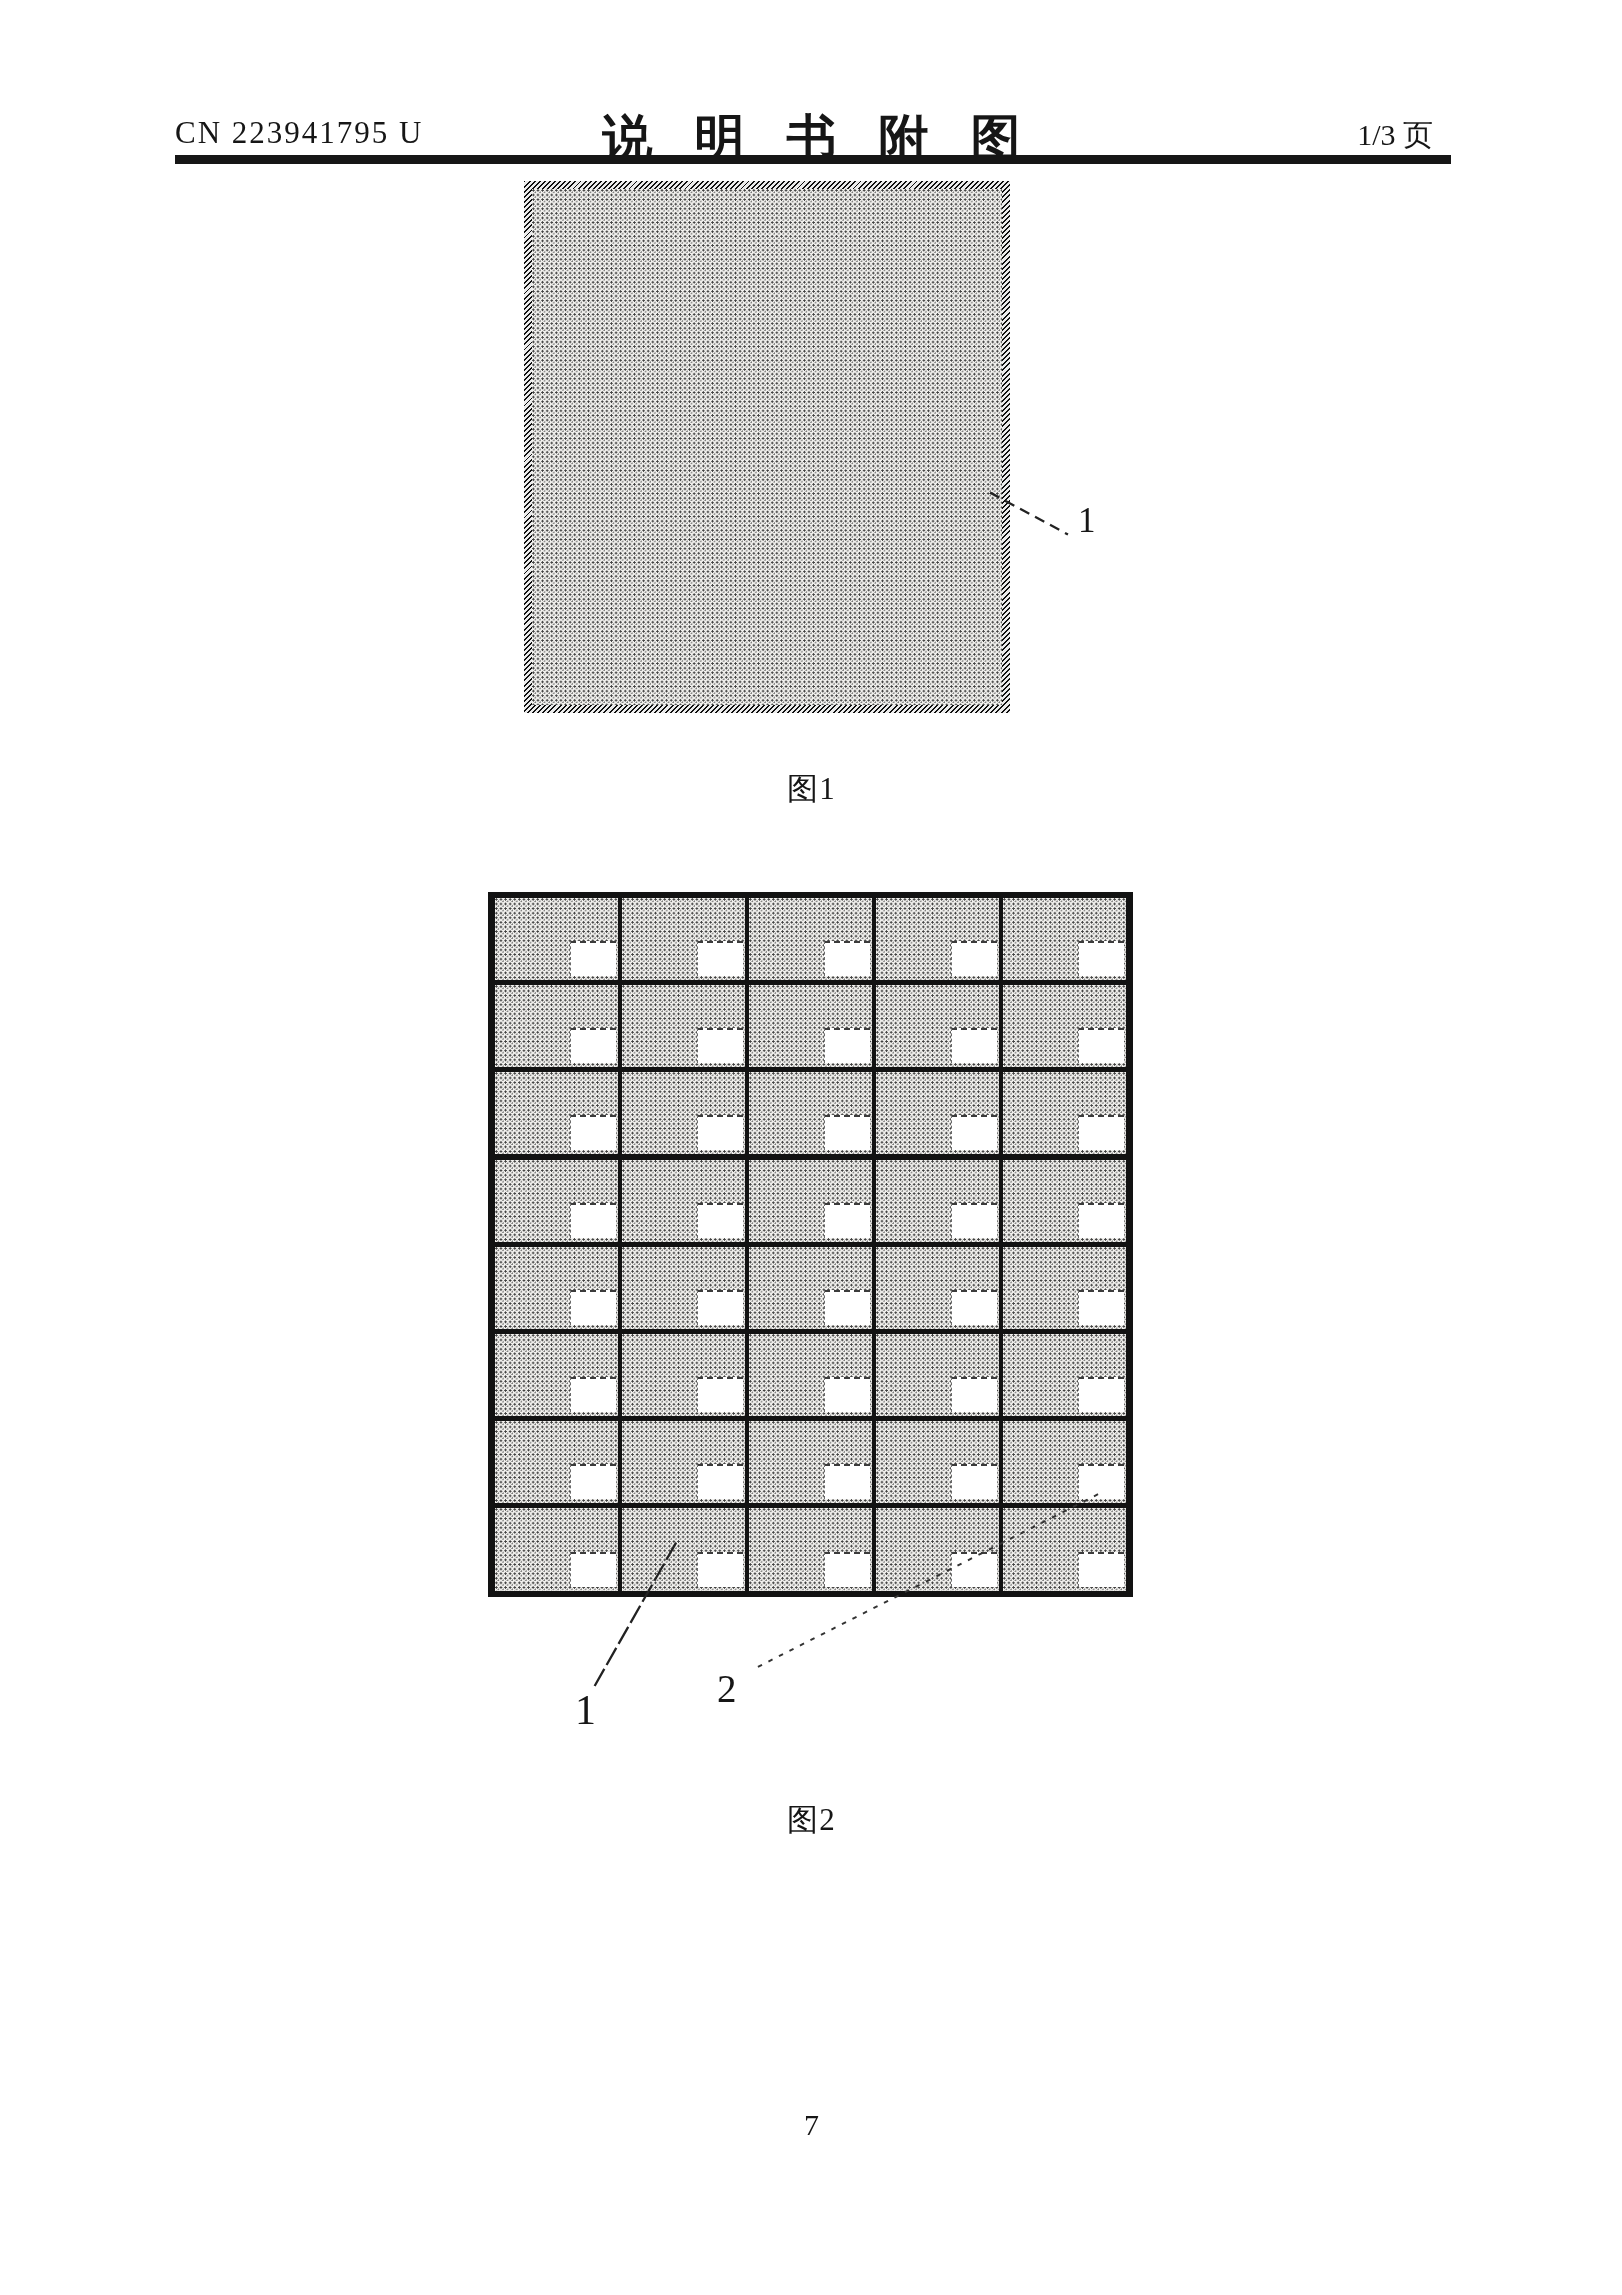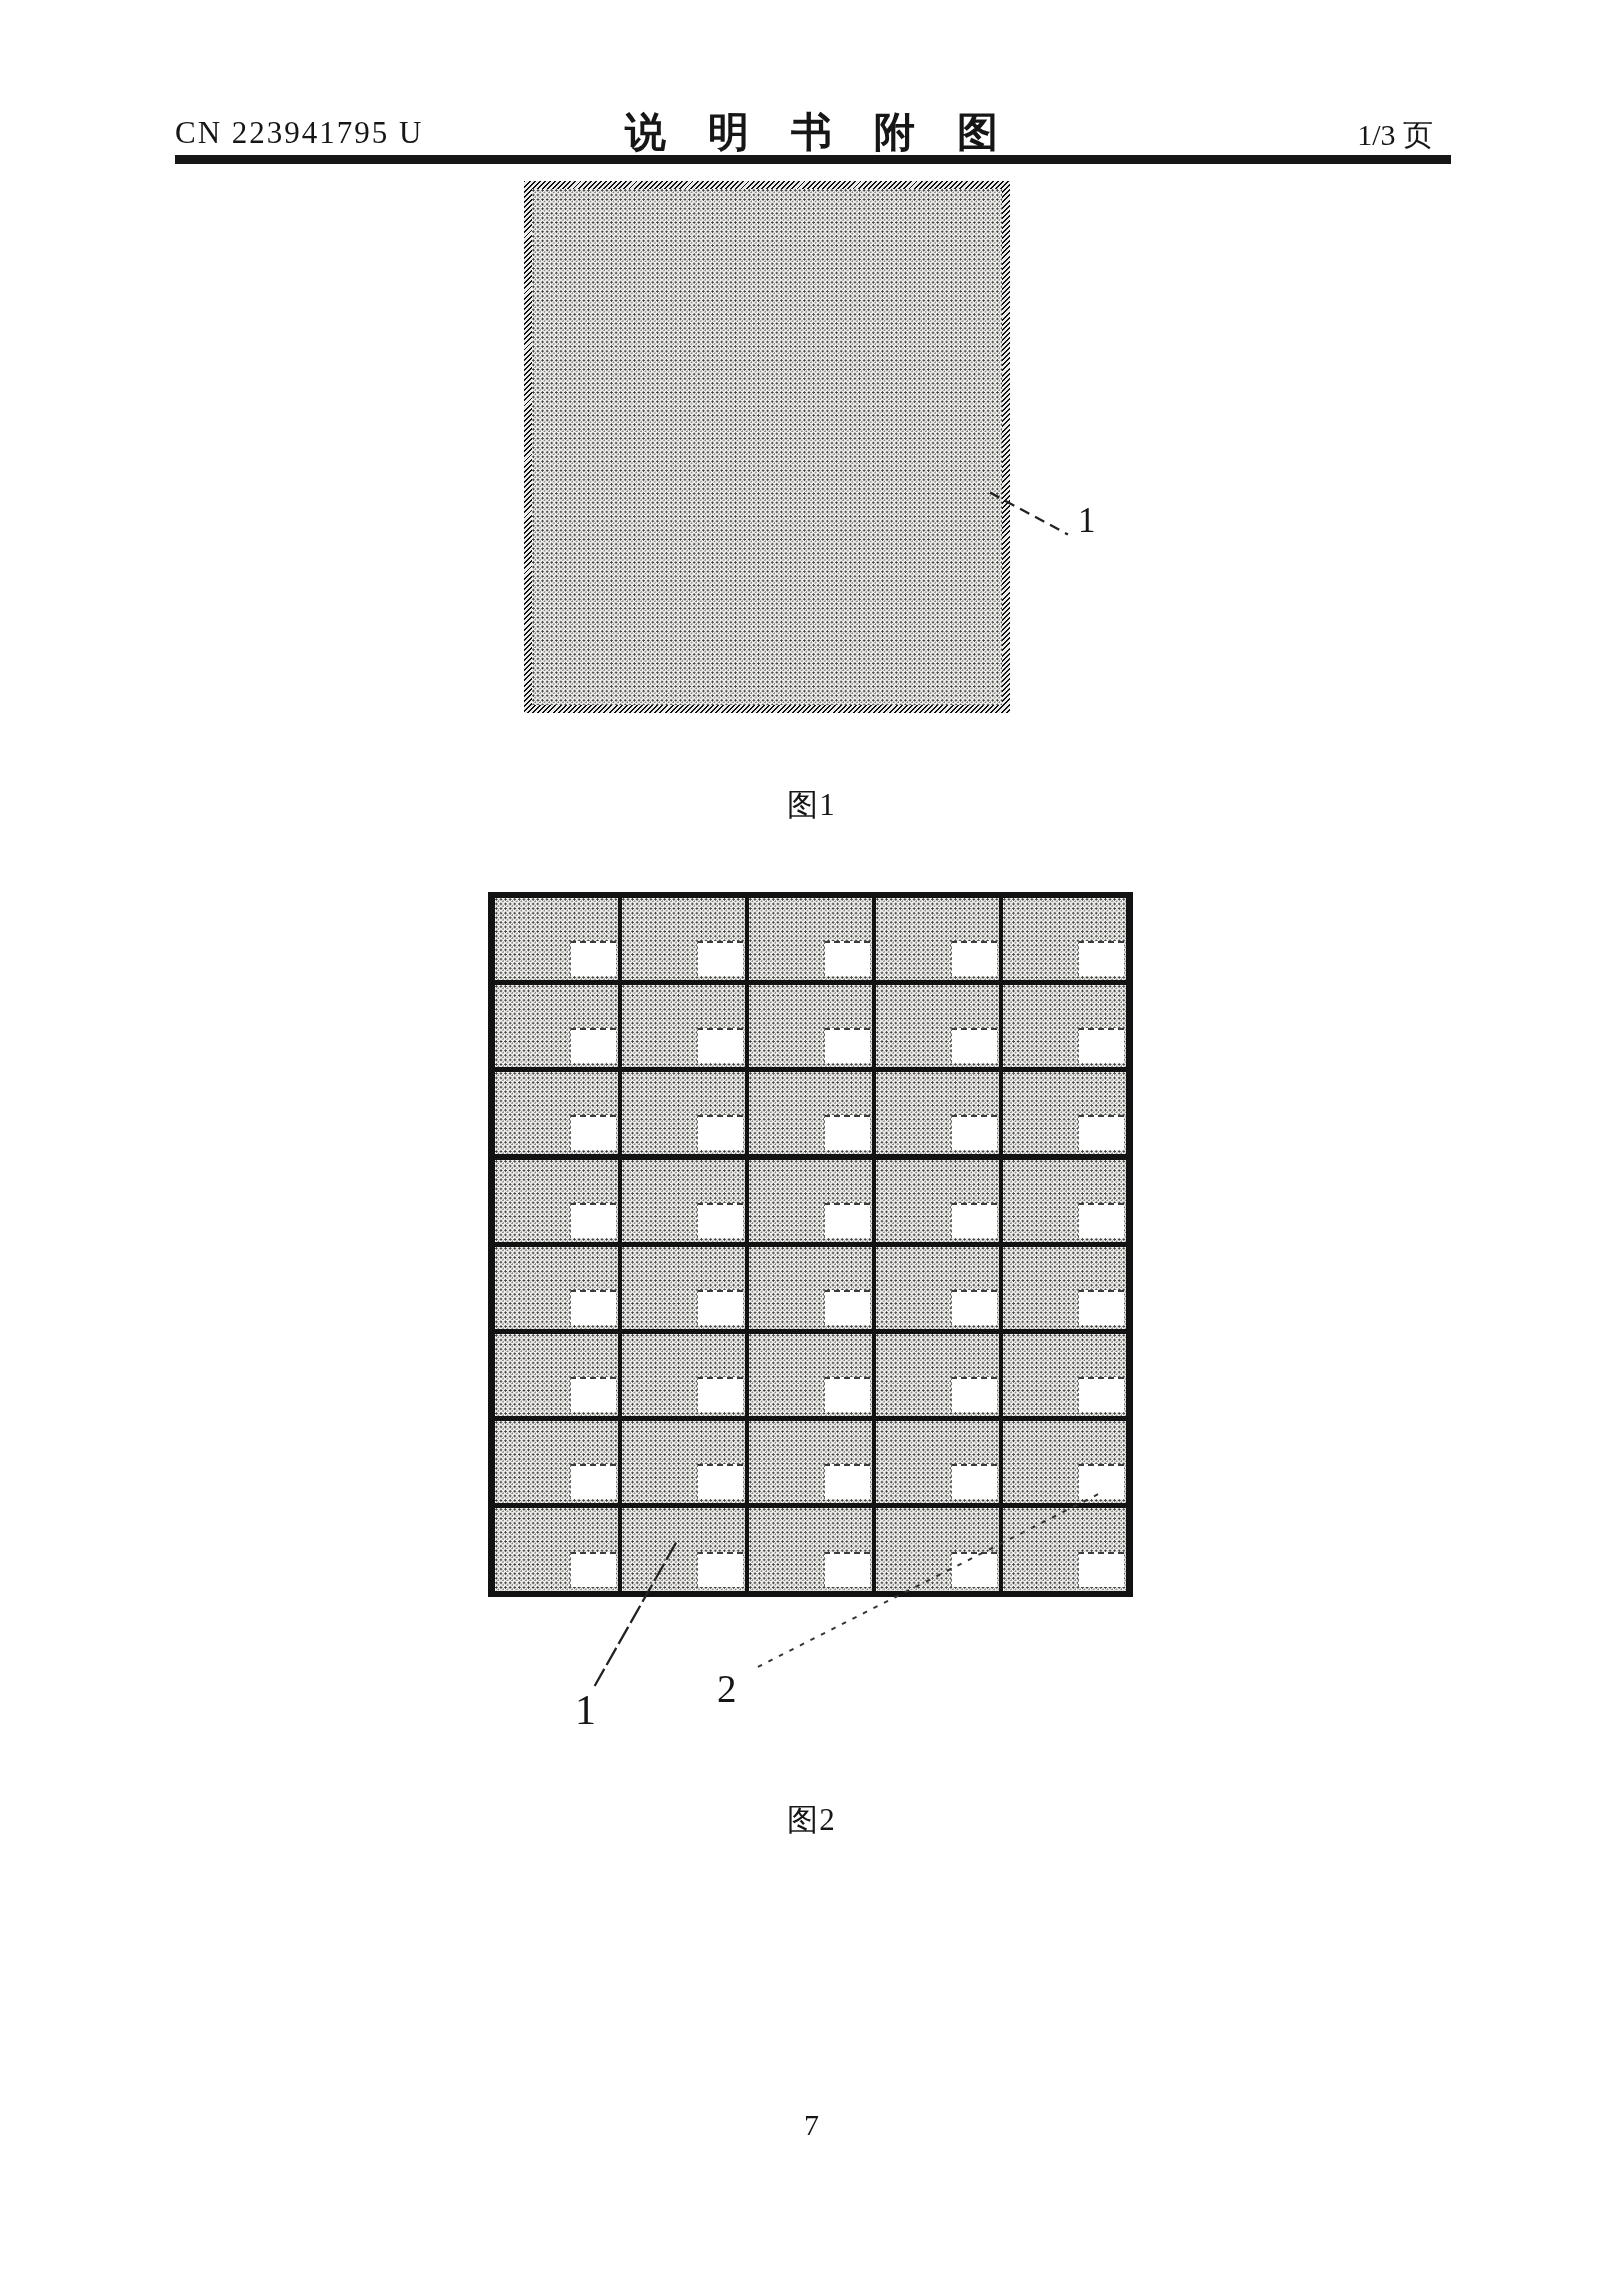--- a/index.html
+++ b/index.html
@@ -19,21 +19,21 @@
   }
   
   .hdr-doc{
     position:absolute;left:175px;top:115px;
     font-size:31px;letter-spacing:2px;white-space:nowrap;
   }
   .hdr-title{
     position:absolute;top:105px;left:50%;
     transform:translateX(-50%);
     padding-left:42px;               
-    font-size:41px;font-weight:bold;letter-spacing:42px;white-space:nowrap;
+    font-size:50px;font-weight:bold;letter-spacing:42px;white-space:nowrap;
   }
   .hdr-page{
     position:absolute;top:115px;right:190px;
     font-size:30px;white-space:nowrap;
   }
   .hdr-rule{
     position:absolute;left:175px;top:155px;width:1276px;height:8.5px;
     background:var(--ink);
   }
   
@@ -73,21 +73,21 @@
   
   .overlay{position:absolute;left:0;top:0;pointer-events:none;}
   .lbl{position:absolute;white-space:nowrap;}
   .lbl-f1{left:1078px;top:501px;font-size:35px;}
   .lbl-f2-1{left:575px;top:1686px;font-size:42px;}
   .lbl-f2-2{left:717px;top:1666px;font-size:39px;}
   .caption{
     position:absolute;left:0;width:100%;text-align:center;
     font-size:31px;letter-spacing:1.3px;
   }
-  .cap1{top:784px;}
+  .cap1{top:768px;}
   .cap2{top:1799px;}
   .page-num{
     position:absolute;left:0;width:100%;text-align:center;
     top:2108px;font-size:30px;
   }
 </style>
 </head>
 <body>
 
 <div class="page">

